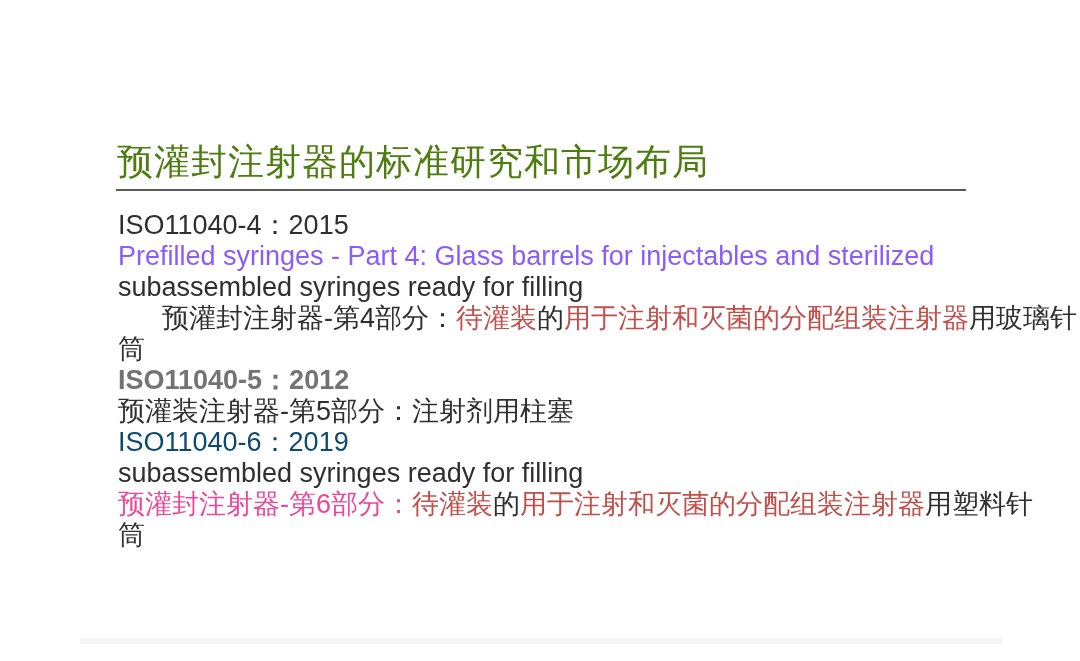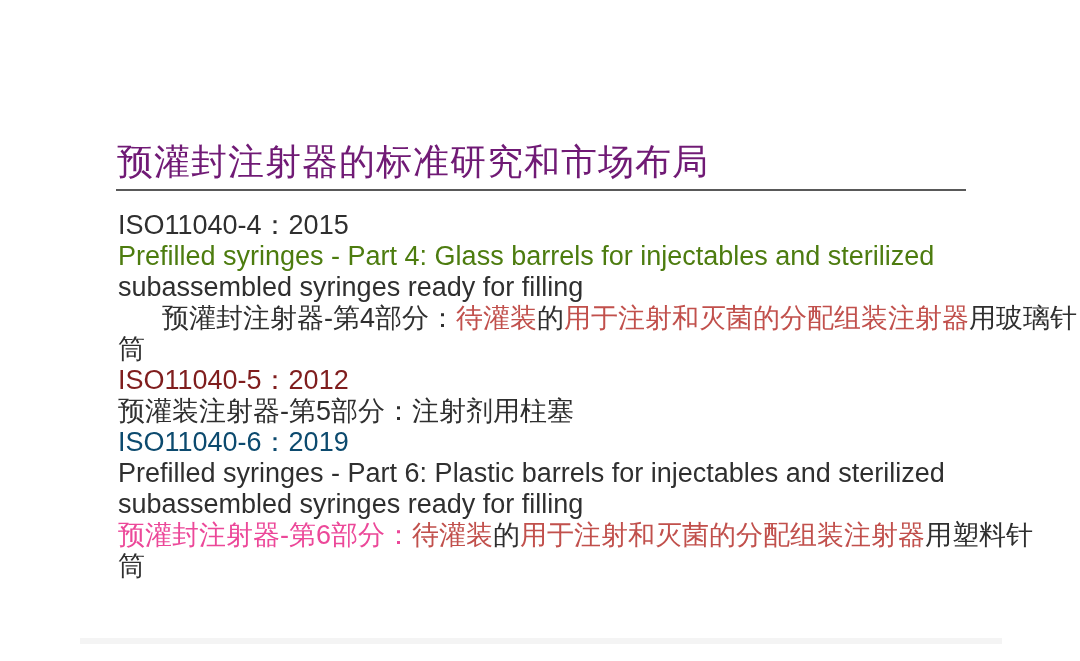--- a/index.html
+++ b/index.html
@@ -49,62 +49,59 @@
     top: 638px;
     width: 922px;
     height: 6px;
   }
 </style>
 </head>
 <body>
 
 <div class="slide">
 
-  <div class="title" style="color: #701a75; text-align: center;">预灌封注射器的标准研究和市场布局</div>
+  <div class="title" style="color: #4d7c0f; text-align: center;">预灌封注射器的标准研究和市场布局</div>
 
   <div class="title-divider" style="background-color: rgb(89, 89, 89);"></div>
 
   <div class="body-text">
 
     <div class="line">
       <span class="seg" style="color: rgb(47, 47, 47);">ISO11040-4：2015</span>
     </div>
 
     <div class="line">
-      <span class="seg" style="color: #4d7c0f;">Prefilled syringes - Part 4: Glass barrels for injectables and sterilized</span>
+      <span class="seg" style="color: #8b5cf6;">Prefilled syringes - Part 4: Glass barrels for injectables and sterilized</span>
     </div>
 
     <div class="line">
       <span class="seg" style="color: rgb(47, 47, 47);">subassembled syringes ready for filling</span>
     </div>
 
     <div class="line">
       <span class="seg" style="color: rgb(47, 47, 47); margin-left: 44px;">预灌封注射器-第4部分：</span><span class="seg" style="color: rgb(193, 80, 76);">待灌装</span><span class="seg" style="color: rgb(47, 47, 47);">的</span><span class="seg" style="color: rgb(193, 80, 76);">用于注射和灭菌的分配组装注射器</span><span class="seg" style="color: rgb(47, 47, 47);">用玻璃针</span>
     </div>
 
     <div class="line">
       <span class="seg" style="color: rgb(47, 47, 47);">筒</span>
     </div>
 
     <div class="line">
-      <span class="seg" style="color: #7f1d1d;">ISO11040-5：2012</span>
+      <span class="seg" style="color: #737373; font-weight: bold;">ISO11040-5：2012</span>
     </div>
 
 
     <div class="line">
       <span class="seg" style="color: rgb(47, 47, 47); margin-top: 20px;">预灌装注射器-第5部分：注射剂用柱塞</span>
     </div>
 
     <div class="line">
       <span class="seg" style="color: #0c4a6e;">ISO11040-6：2019</span>
     </div>
 
-    <div class="line">
-      <span class="seg" style="color: rgb(47, 47, 47);">Prefilled syringes - Part 6: Plastic barrels for injectables and sterilized</span>
-    </div>
 
     <div class="line">
       <span class="seg" style="color: rgb(47, 47, 47);">subassembled syringes ready for filling</span>
     </div>
 
     <div class="line">
       <span class="seg" style="color: #ec4899;">预灌封注射器-第6部分：</span><span class="seg" style="color: rgb(193, 80, 76);">待灌装</span><span class="seg" style="color: rgb(47, 47, 47);">的</span><span class="seg" style="color: rgb(193, 80, 76);">用于注射和灭菌的分配组装注射器</span><span class="seg" style="color: rgb(47, 47, 47);">用塑料针</span>
     </div>
 
     <div class="line">

